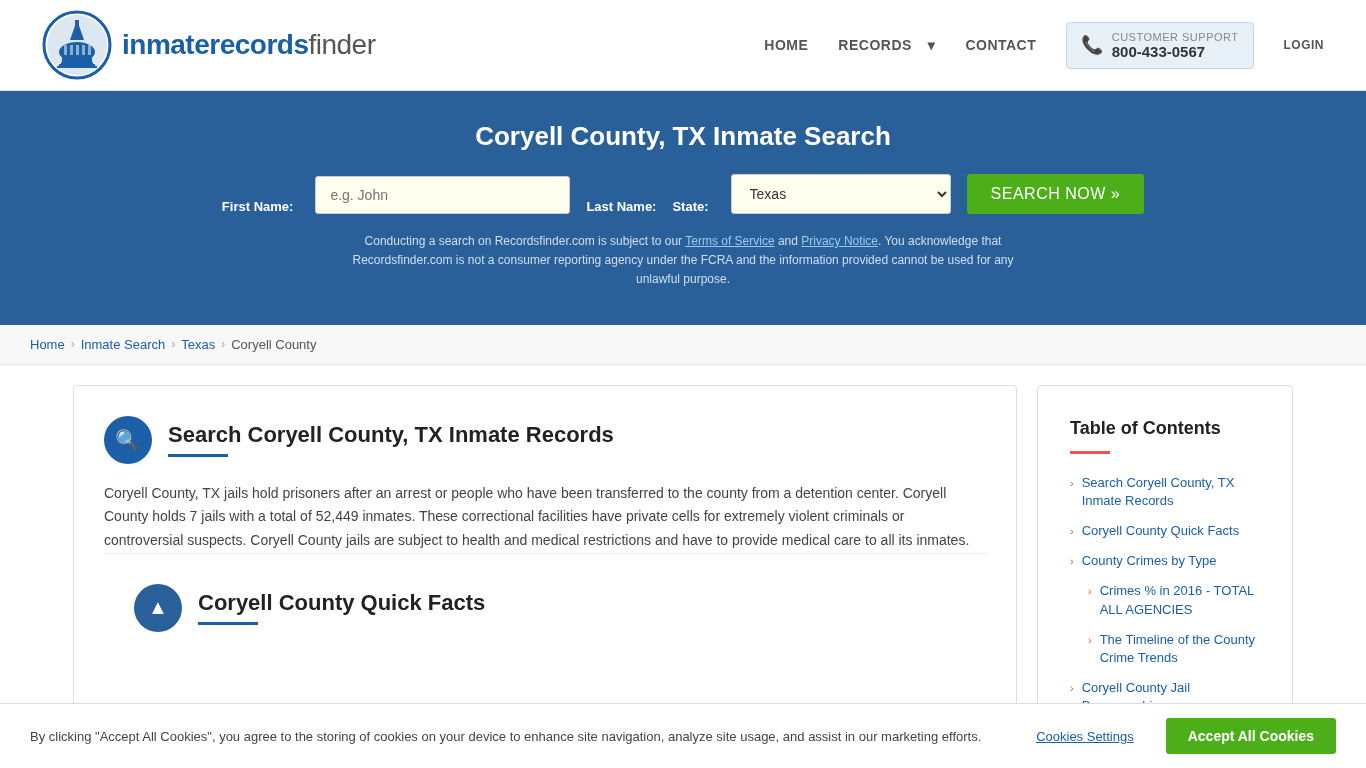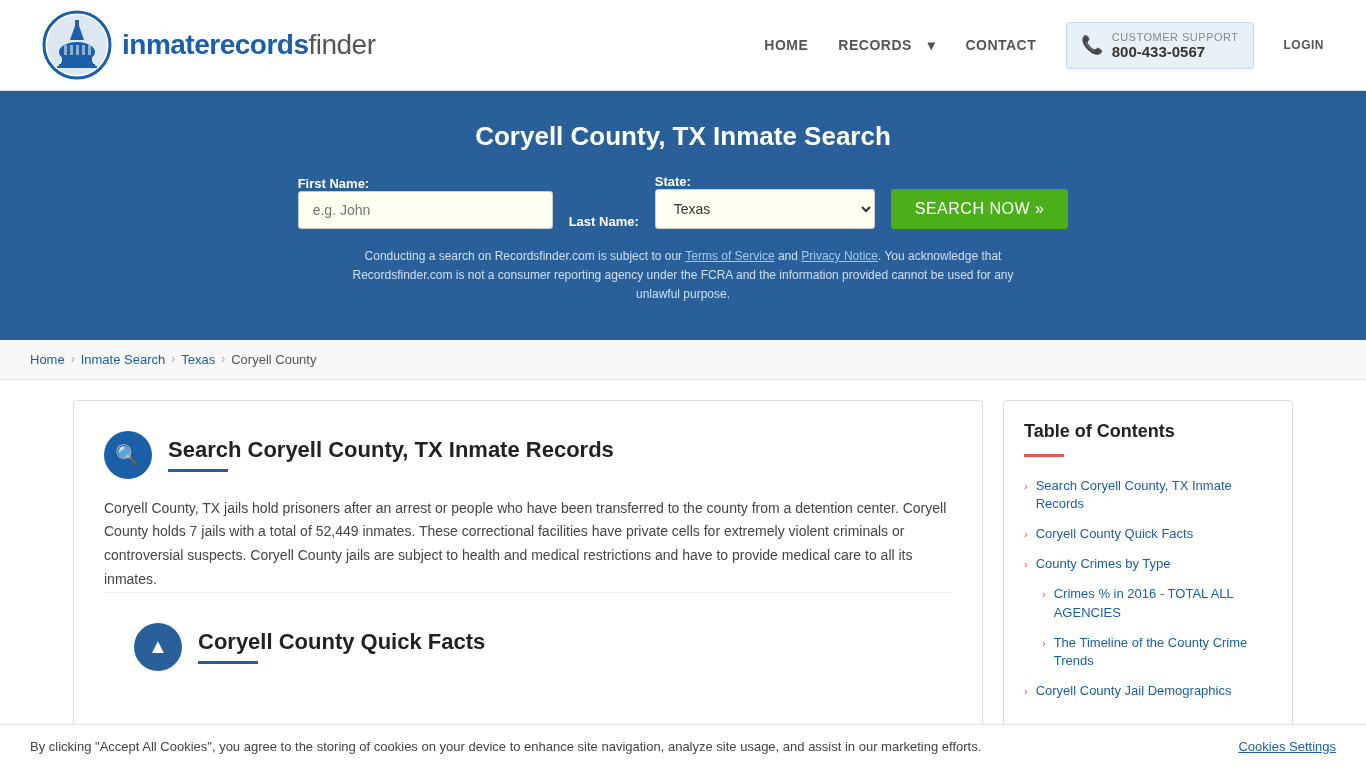--- a/index.html
+++ b/index.html
@@ -99,23 +99,23 @@
     .search-form {
       display: flex;
       align-items: flex-end;
       justify-content: center;
       gap: 16px;
       flex-wrap: wrap;
       margin-bottom: 18px;
     }
     .form-group {
       display: flex;
-      flex-direction: column;
-      align-items: flex-start;
-      gap: 0;
+      flex-direction: row;
+      align-items: flex-end;
+      gap: 22px;
     }
     .form-label {
       font-size: 13px;
       color: #fff;
       font-weight: 600;
     }
     .form-input {
       width: 255px;
       padding: 10px 14px;
       border: 1px solid #ccc;
@@ -246,25 +246,25 @@
       flex-shrink: 0;
     }
     .section2-title {
       font-size: 22px;
       font-weight: 700;
       color: #222;
     }
 
     
     .sidebar {
-      width: 290px;
+      width: 256px;
       flex-shrink: 0;
       border: 1px solid #ddd;
       border-radius: 4px;
-      padding: 20px;
+      padding: 32px;
       align-self: flex-start;
     }
     .toc-title {
       font-size: 18px;
       font-weight: 700;
       color: #222;
       margin-bottom: 12px;
     }
     .toc-divider {
       width: 40px;
@@ -474,14 +474,15 @@
       <span>Coryell County Jail Demographics</span>
     </div>
   </aside>
 
 </div>
 
 <div class="cookie-banner">
   <p class="cookie-text">By clicking "Accept All Cookies", you agree to the storing of cookies on your device to enhance site navigation, analyze site usage, and assist in our marketing efforts.</p>
   <div class="cookie-actions">
     <button class="cookie-settings-btn">Cookies Settings</button>
+    <button class="cookie-accept-btn">Accept All Cookies</button>
   </div>
 </div>
 
 </body></html>

